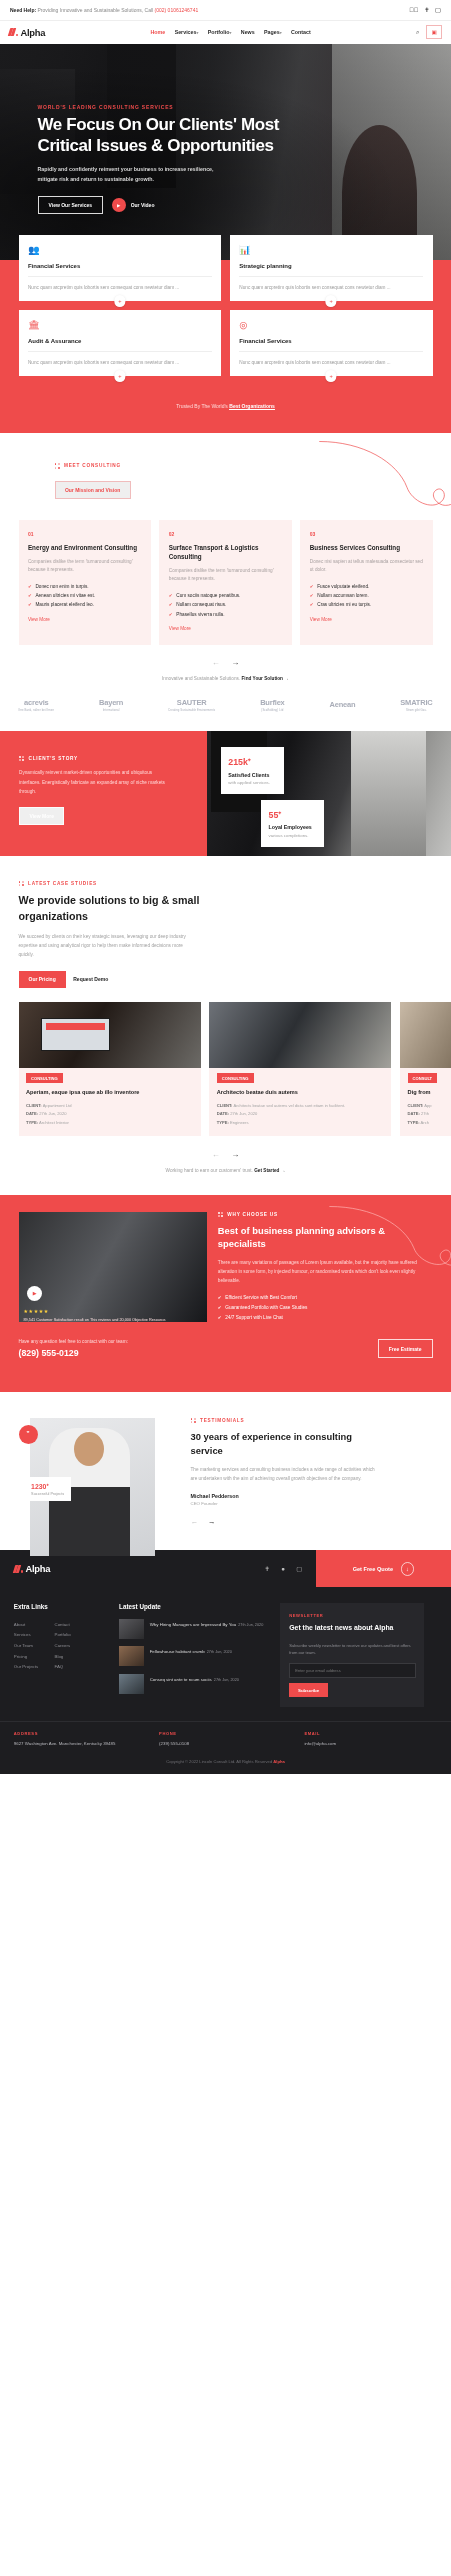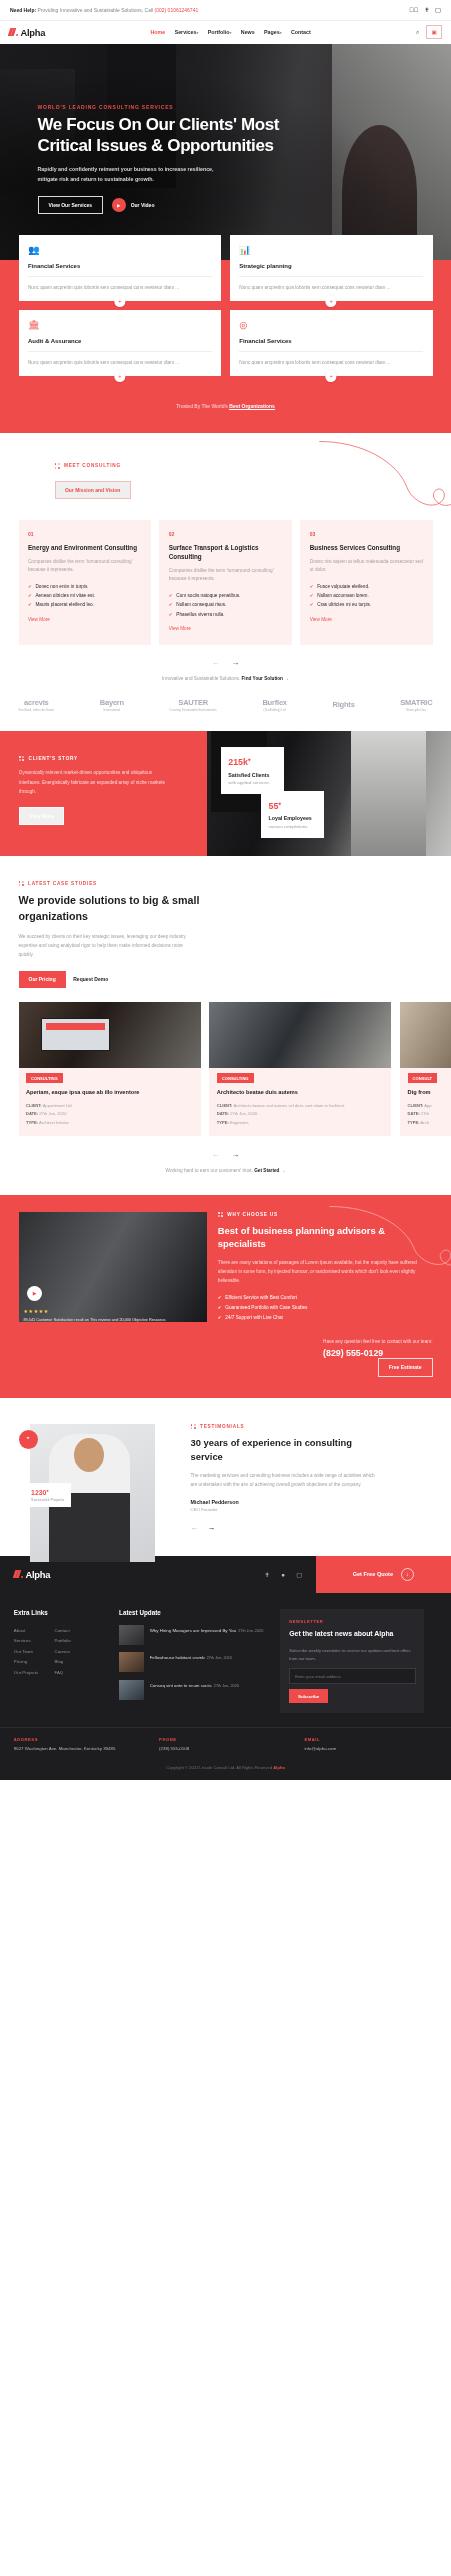--- a/index.html
+++ b/index.html
@@ -128,21 +128,21 @@
   .story .right { flex:1; position:relative;
     background:linear-gradient(110deg,#232325 0%,#141416 30%,#3a3a3c 55%,#8f8f8d 75%,#c3c3c1 100%); }
   .story .right .p1 { position:absolute; left:3.8px; top:0; width:56px; height:81px; background:#111; }
   .story .right .p2 { position:absolute; right:25px; top:0; width:75px; height:125px;
                       background:linear-gradient(180deg,#d2d2d0,#8a8a88); }
   .stat { position:absolute; background:#fff; padding:8.8px 7.5px; width:63px; }
   .stat .n { font-size:8.8px; color:#ef4b4b; font-weight:bold; }
   .stat .t { font-size:5.3px; color:#222; font-weight:bold; margin-top:3.8px; }
   .stat .s { font-size:4.4px; color:#a2a2a2; margin-top:2.5px; }
   .stat.a { left:13.8px; top:16.3px; }
-  .stat.b { left:54px; top:60px; }
+  .stat.b { left:54px; top:69px; }
 
   
   .sol { padding:25px 0 0; }
   .sol h2 { font-size:10.7px; color:#1d1d1d; line-height:1.45; margin-top:7.5px; max-width:207px; }
   .sol p { font-size:4.7px; color:#a0a0a0; line-height:1.95; margin-top:7.5px; max-width:175px; }
   .sol-btns { display:flex; gap:7.5px; align-items:center; margin-top:11.3px; }
   .btn-red { background:#ef4b4b; color:#fff; font-size:5px; font-weight:bold; padding:5.6px 10px; border:none;}
   .link-dark { font-size:5px; color:#222; font-weight:bold; }
 
   .posts { width:414px; margin:13.8px auto 0; display:flex; gap:8.8px; }
@@ -177,21 +177,21 @@
   .plan .right { flex:1; color:#fff; }
   .plan .right h2 { font-size:9.4px; line-height:1.45; margin-top:6.9px; }
   .plan .right p { font-size:4.7px; color:#ffd9d9; line-height:1.95; margin-top:6.9px; }
   .plan ul { list-style:none; margin-top:7.5px; }
   .plan li { font-size:4.7px; color:#fff; padding:2.5px 0 2.5px 7.5px; position:relative; }
   .plan li::before { content:"\2714"; position:absolute; left:0; font-size:4.4px; color:#fff; }
   .plan .lbl { color:#fff; }
   .plan .dots i { background:#fff; }
   .plan .dots i:nth-child(2), .plan .dots i:nth-child(3) { background:#ffb9b9; }
   .cta-row { width:414px; margin:16.3px auto 0; display:flex; align-items:flex-end;
-             justify-content:space-between; padding-bottom:21px;flex-direction:column; }
+             justify-content:space-between; padding-bottom:34px; }
   .cta-row .ct { color:#fff; }
   .cta-row .ct .s { font-size:4.7px; color:#ffdada; }
   .cta-row .ct .n { font-size:8.8px; font-weight:bold; margin-top:3.8px; }
   .btn-white2 { border:0.6px solid rgba(255,255,255,.8); color:#fff; font-size:5px;
                 font-weight:bold; padding:5.6px 10px; background:transparent; }
 
   
   .testi { padding:26px 0 24px; display:flex; gap:15px; }
   .testi .ph { width:157px; position:relative; }
   .testi .ph .bg { position:absolute; left:11.3px; top:0; width:125px; height:138px;
@@ -422,21 +422,21 @@
       </div>
     <div class="lg">
         <div class="m">SAUTER</div>
         <div class="s">Creating Sustainable Environments</div>
       </div>
     <div class="lg">
         <div class="m">Burflex</div>
         <div class="s">(Scaffolding) Ltd</div>
       </div>
     <div class="lg">
-        <div class="m">Rights</div>
+        <div class="m">Aenean</div>
         <div class="s"></div>
       </div>
     <div class="lg">
         <div class="m">SMATRIC</div>
         <div class="s">Strom gibt Gas.</div>
       </div>
   </div>
 </div>
 
 <div class="story">

